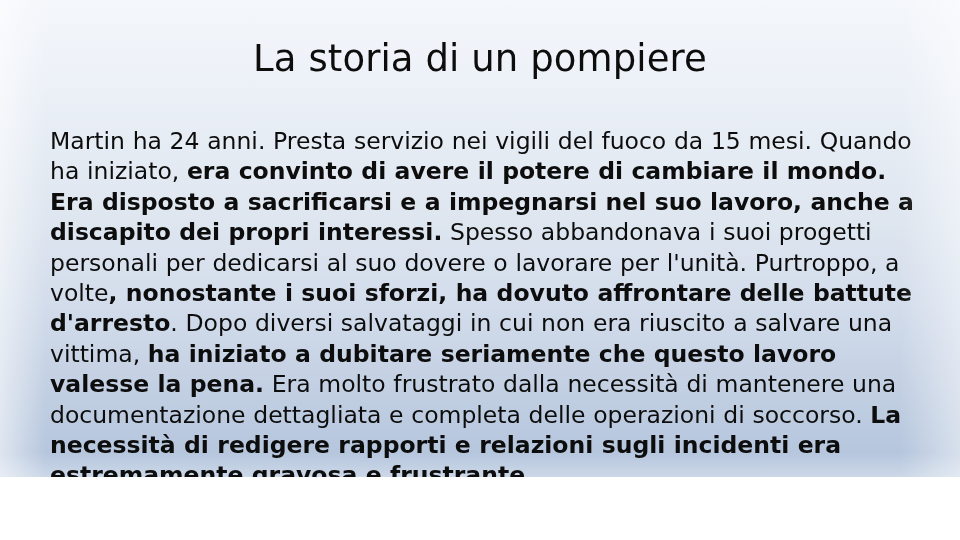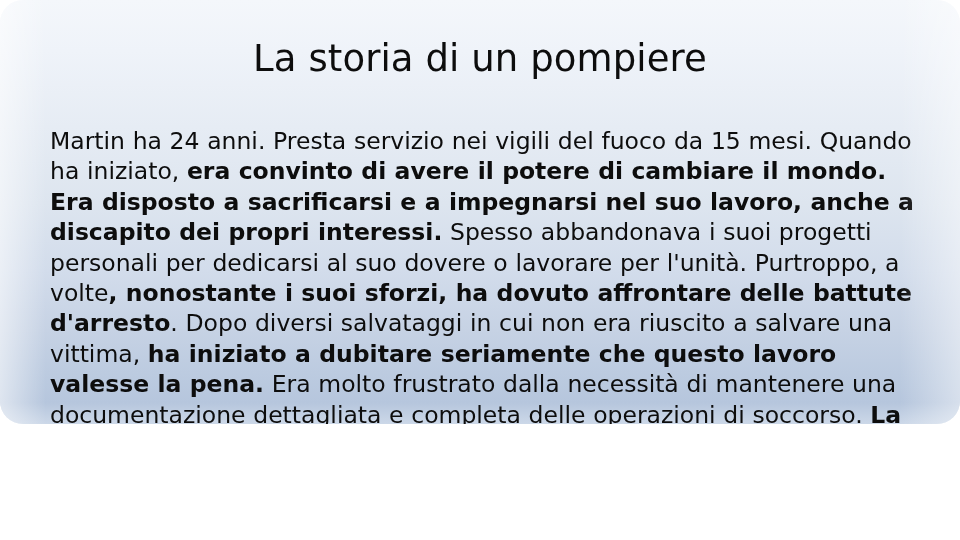--- a/index.html
+++ b/index.html
@@ -8,35 +8,34 @@
   }
   body {
     width: 960px;
     height: 540px;
     overflow: hidden;
     font-family: "DejaVu Sans", "Liberation Sans", sans-serif;
   }
   .slide {
     position: relative;
     width: 960px;
-    height: 424px;
+    height: 477px;
     box-sizing: border-box;
     background:
       linear-gradient(180deg,
         #f4f7fb 0%,
         #eff3f9 12%,
         #e6ecf4 30%,
         #dde5ef 48%,
         #d2dceb 64%,
         #c6d2e4 78%,
         #bccbe0 88%,
         #b6c6dd 95%,
         #ccd8e8 100%);
     overflow: hidden;
-    border-radius: 23px;
   }
   .slide::before {
     content: "";
     position: absolute;
     left: 0;
     top: 0;
     width: 46px;
     height: 540px;
     background: linear-gradient(90deg, rgba(255,255,255,0.55) 0%, rgba(255,255,255,0.0) 100%);
     pointer-events: none;

